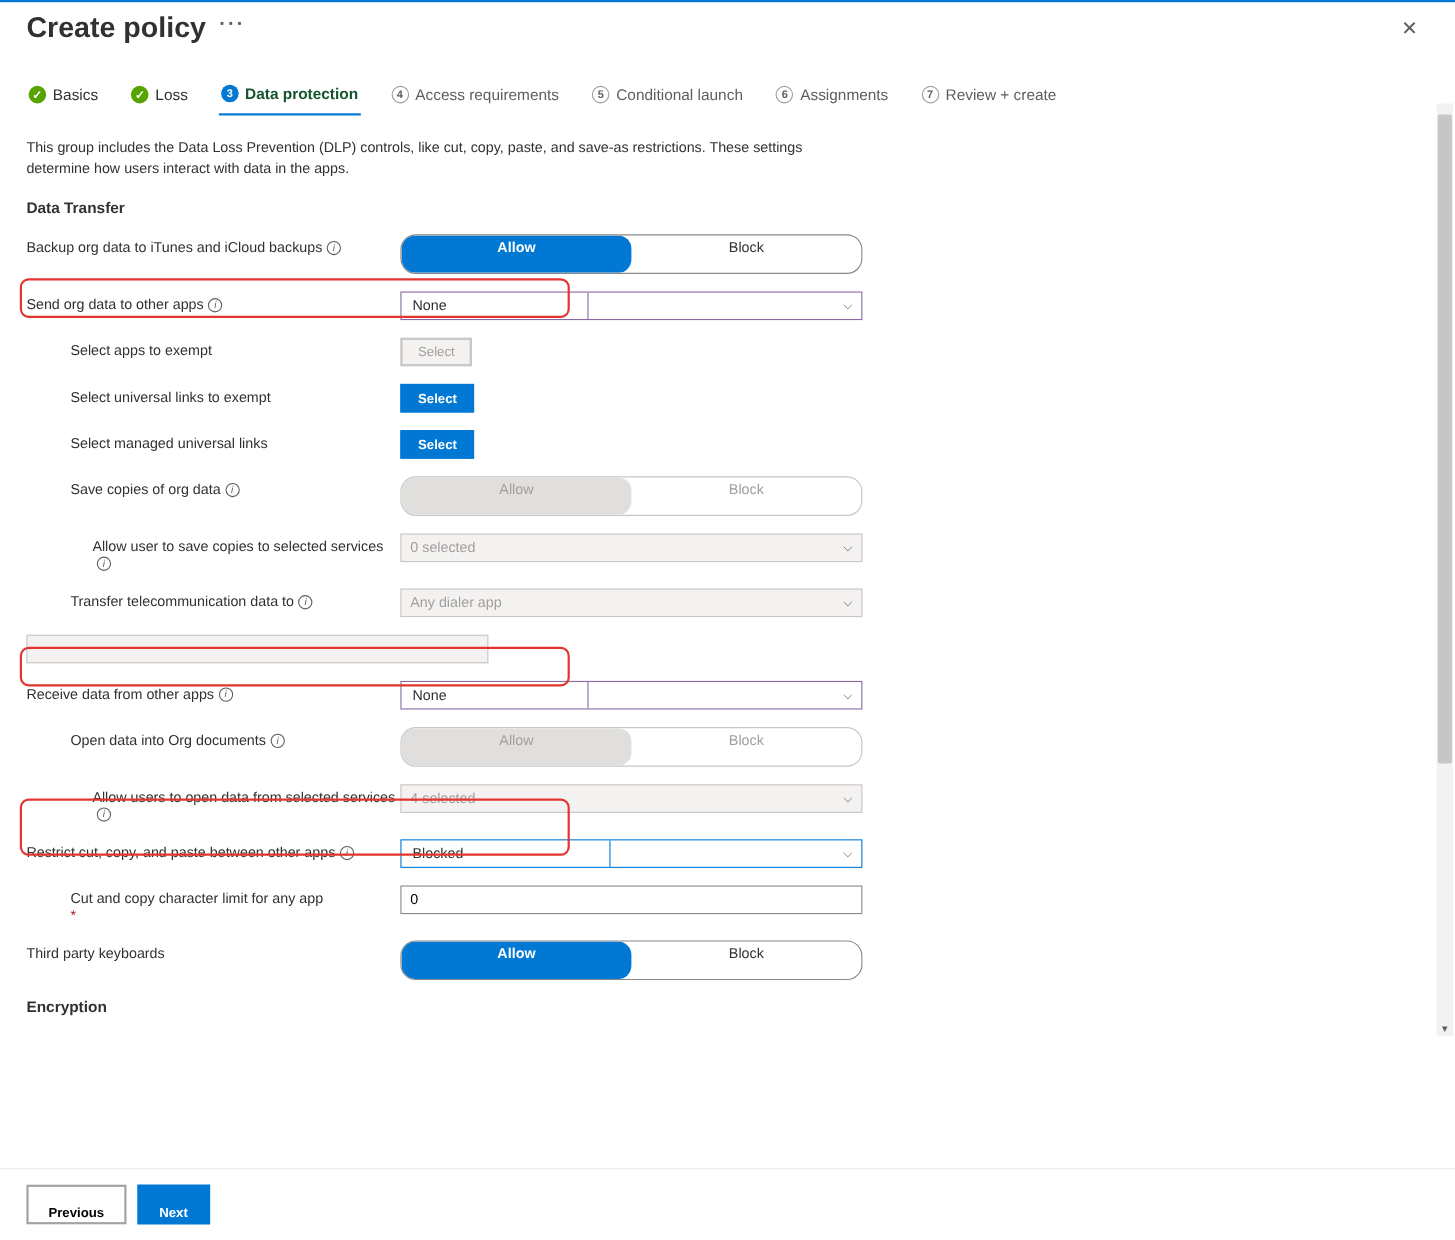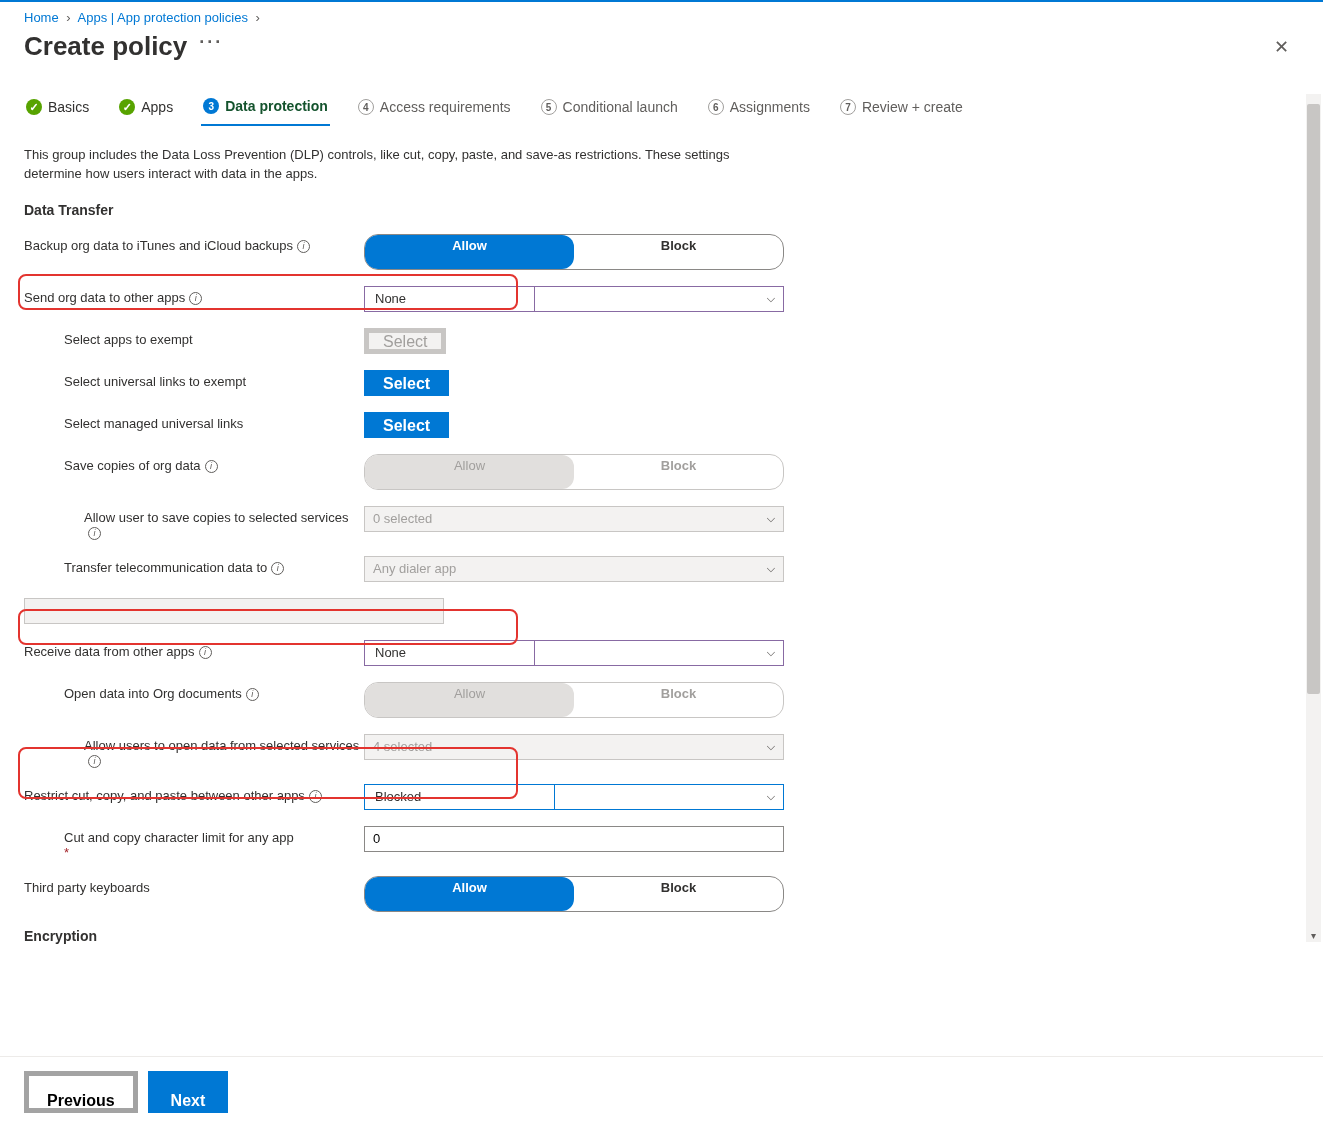--- a/index.html
+++ b/index.html
@@ -45,79 +45,73 @@
   .row { display: flex; align-items: flex-start; margin-bottom: 16px; }
   .row .label-col { width: 340px; padding-top: 4px; font-size: 13px; color: #323130; }
   .row .label-col.indent1 { padding-left: 40px; }
   .row .label-col.indent2 { padding-left: 60px; }
   .row .ctrl-col { flex: 0 0 auto; }
   .info-icon { display: inline-block; width: 13px; height: 13px; border: 1px solid #605e5c; border-radius: 50%; font-size: 9px; line-height: 11px; text-align: center; color: #605e5c; margin-left: 4px; vertical-align: middle; }
   .info-icon::before { content: "i"; font-style: italic;}
   .req { color: #a4262c; }
   
   .pill { display: flex; width: 420px; border: 1px solid #8a8886; border-radius: 14px; overflow: hidden; height: 36px; }
-  .pill .opt { flex: 1; text-align: center; font-size: 13px; line-height: 22px; cursor: pointer; font-weight: bold; }
+  .pill .opt { flex: 1; text-align: center; font-size: 13px; line-height: 22px; cursor: pointer; }
   .pill .opt.sel { background: #0078d4; color: #fff; font-weight: 600; border-radius: 12px; }
   .pill.disabled { border-color: #c8c6c4; }
   .pill.disabled .opt { color: #a19f9d; cursor: default; }
   .pill.disabled .opt.sel { background: #e1dfdd; color: #a19f9d; font-weight: normal; }
   
   .dropdown { width: 420px; height: 26px; border: 1px solid #8a8886; background: #fff; display: flex; align-items: center; justify-content: space-between; padding: 0 8px; font-size: 13px; cursor: pointer; gap: 41px; }
   .dropdown.purple-split { border: 1px solid #886aa3; padding:0; height:26px;}
   .dropdown.purple-split .dd-left { flex:0 0 170px; border-right:1px solid #886aa3; padding:0 10px; line-height:24px; height:100%;}
   .dropdown.purple-split .dd-right { flex:1; display:flex; justify-content:flex-end; align-items:center; padding-right:8px; height:100%;}
   .dropdown.blue-split { border: 1px solid #0078d4; padding:0; height:26px;}
   .dropdown.blue-split .dd-left { flex:0 0 190px; border-right:1px solid #0078d4; padding:0 10px; line-height:24px; height:100%;}
   .dropdown.blue-split .dd-right { flex:1; display:flex; justify-content:flex-end; align-items:center; padding-right:8px; height:100%;}
   .dropdown.disabled { background: #f3f2f1; border-color: #c8c6c4; color: #a19f9d; cursor: default; }
   .chev { font-size: 11px; color: #605e5c; }
   
-  .btn { height: 26px; padding: 0 14px; font-size: 16px; border: 5px solid #a3a3a3; background: #fff; cursor: pointer; }
+  .btn { height: 26px; padding: 0 14px; font-size: 12px; border: 2px solid #a3a3a3; background: #fff; cursor: pointer; }
   .btn.primary { background: #0078d4; color: #fff; border-color: #0078d4; font-weight: 600; }
   .btn.disabled { background: #f3f2f1; border-color: #c8c6c4; color: #a19f9d; cursor: default; }
   
   .text-input { width: 420px; height: 26px; border: 1px solid #8a8886; padding: 0 8px; font-size: 13px; }
   .text-input.disabled { background: #f3f2f1; border-color: #c8c6c4; }
   
   .redbox { position: absolute; border: 2.5px solid #e3342f; border-radius: 8px; pointer-events: none; }
   
   .footer { position: absolute; bottom: 0; left: 0; right: 0; border-top: 1px solid #edebe9; padding: 14px 24px; display: flex; gap: 10px; background:#fff;}
   .footer .btn { height: 30px; padding: 16px 18px; font-weight: bold; }
   
   .fake-scroll-track { position:absolute; right:2px; top:92px; width:15px; height:848px; background:#f3f2f1;}
   .fake-scroll-thumb { position:absolute; right:3px; top:102px; width:13px; height:590px; background:#c8c6c4; border-radius:2px;}
   .fake-scroll-arrow { position:absolute; right:2px; width:15px; height:15px; font-size:10px; color:#605e5c; text-align:center; line-height:15px;}
 </style>
 </head>
 <body>
 
 <div class="page">
-  <div class="breadcrumb">
-    <a>Home</a>
-    <span class="sep">›</span>
-    <a>Apps | App protection policies</a>
-    <span class="sep">›</span>
-  </div>
 
   <div class="title-row">
     <div class="title">
       <span>Create policy</span>
       <span class="title-more">···</span>
     </div>
     <div class="close-x">✕</div>
   </div>
 
   <div class="stepper">
     <div class="step done">
         <span class="circle check"></span>
         <span class="lbl">Basics</span>
       </div>
     <div class="step done">
         <span class="circle check"></span>
-        <span class="lbl">Apps</span>
+        <span class="lbl">Loss</span>
       </div>
     <div class="step active">
         <span class="circle">3</span>
         <span class="lbl">Data protection</span>
       </div>
     <div class="step todo">
         <span class="circle">4</span>
         <span class="lbl">Access requirements</span>
       </div>
     <div class="step todo">

